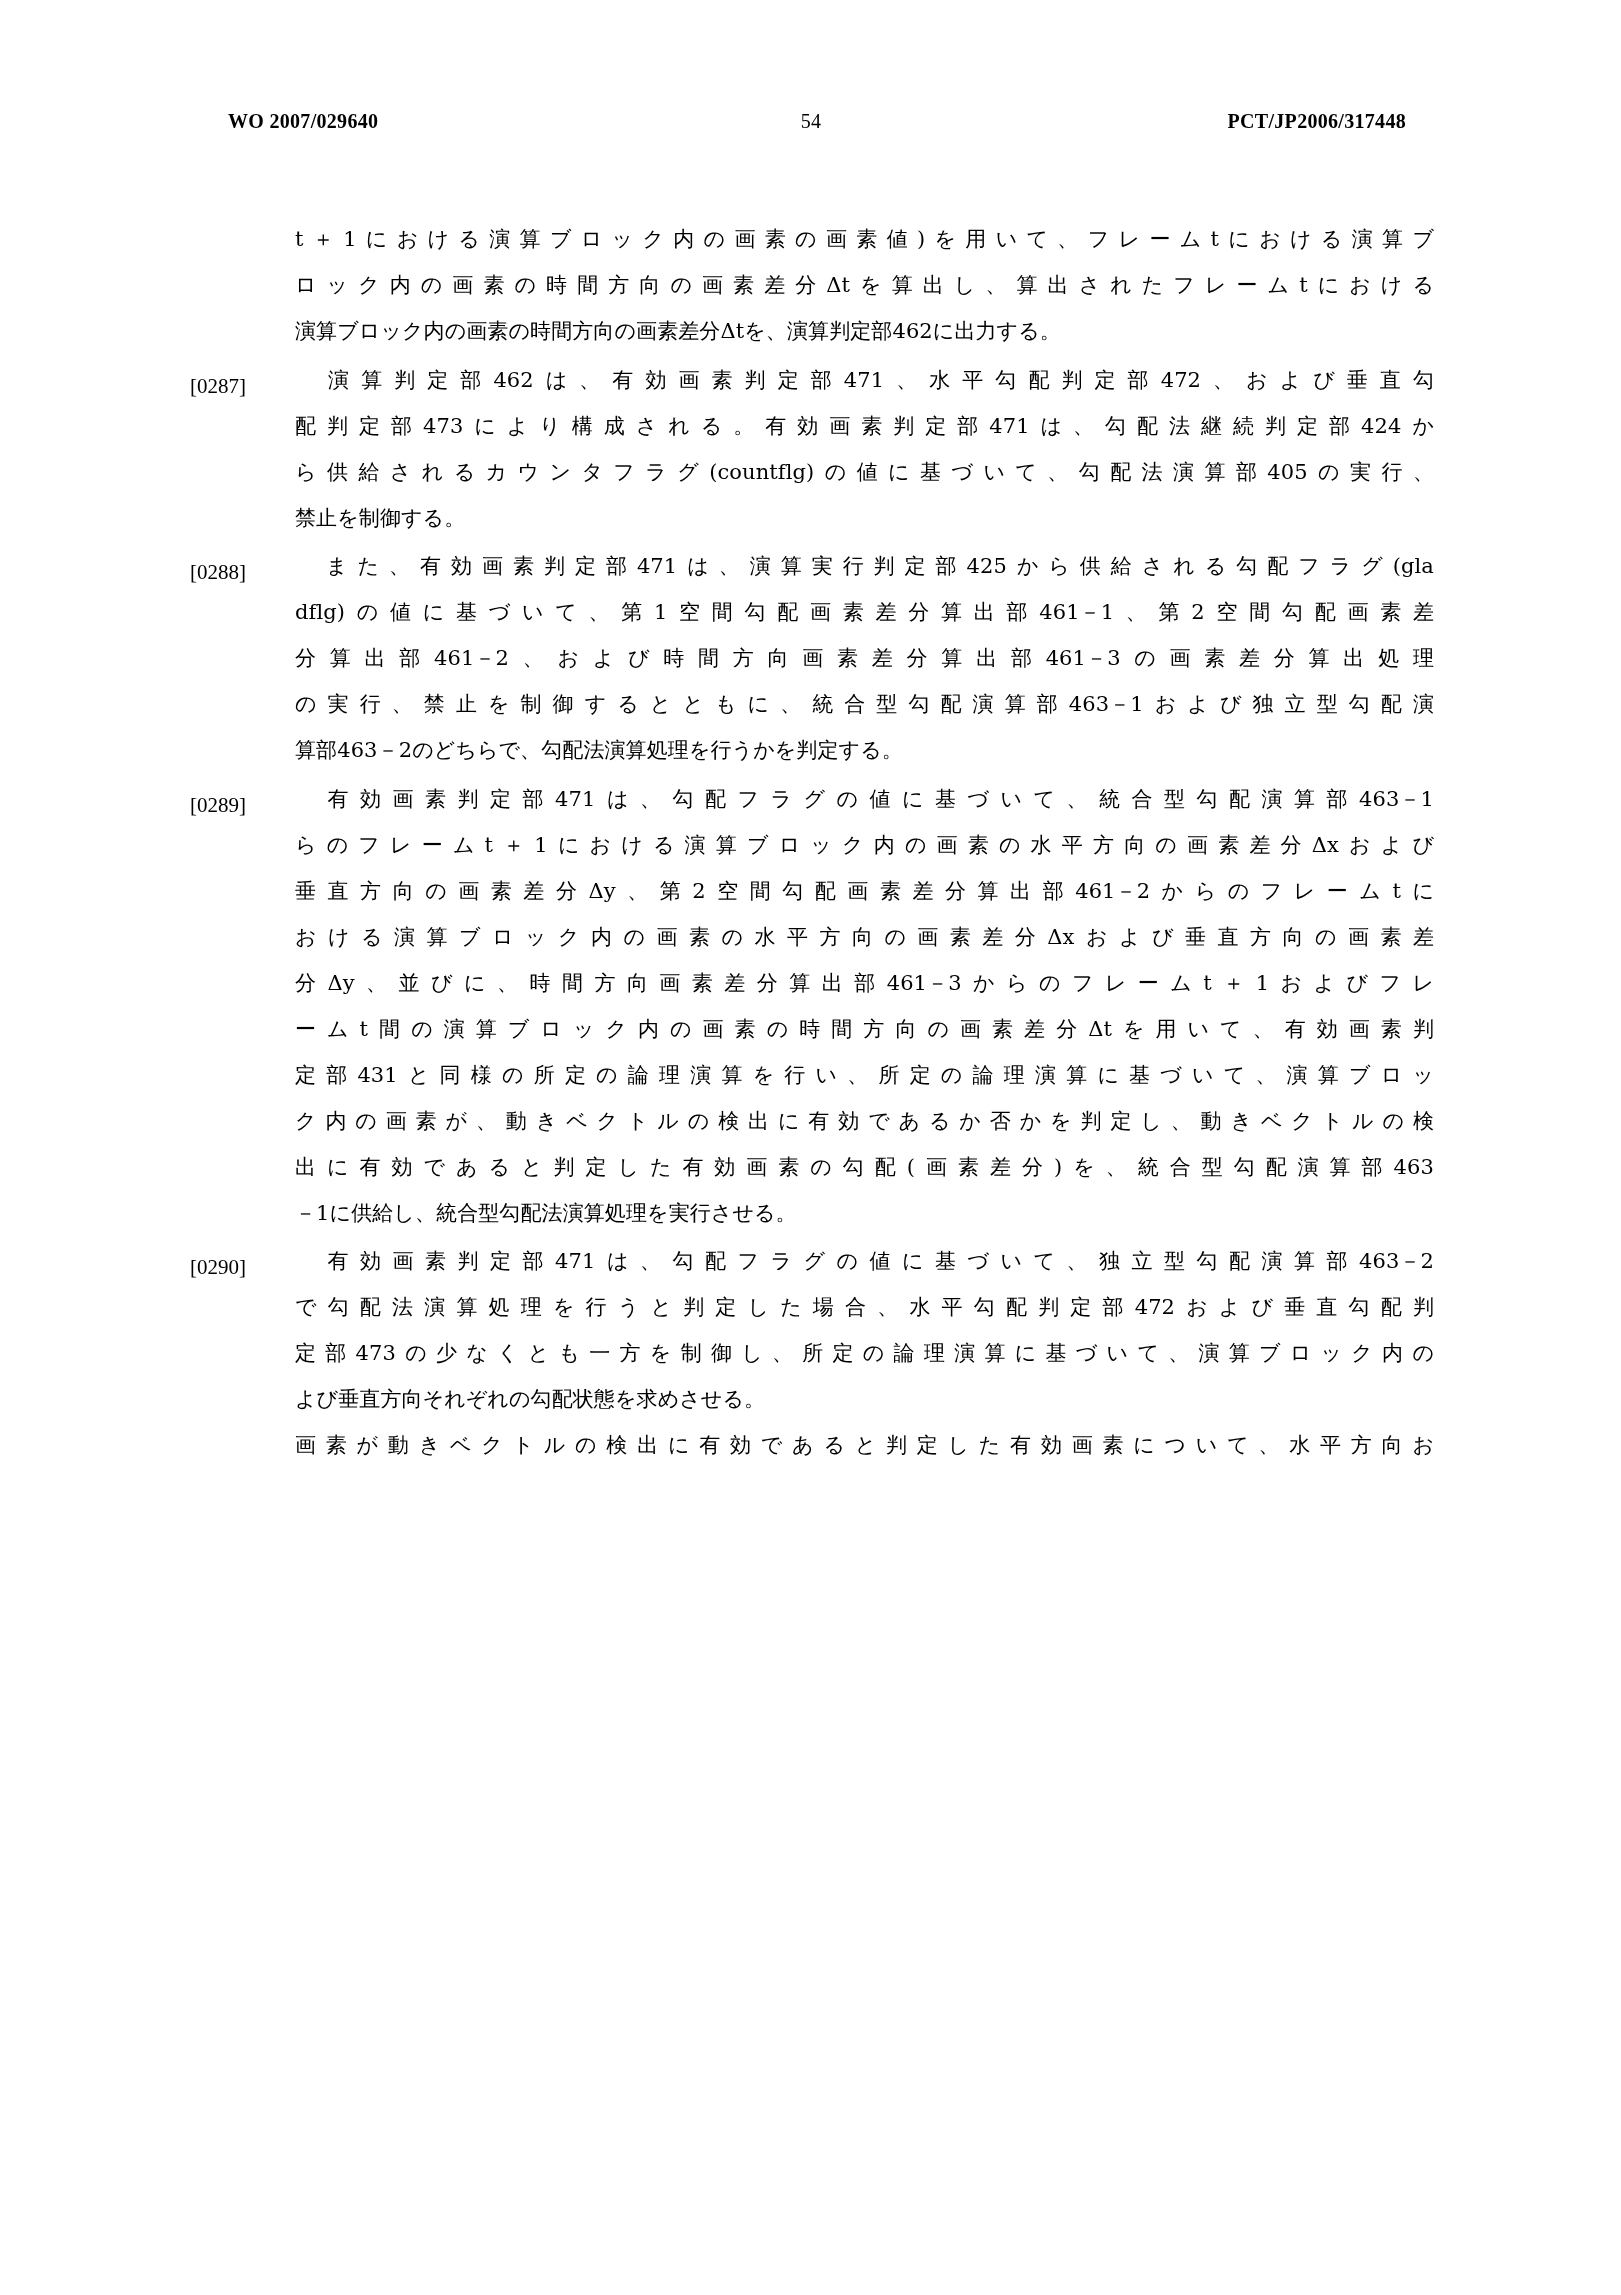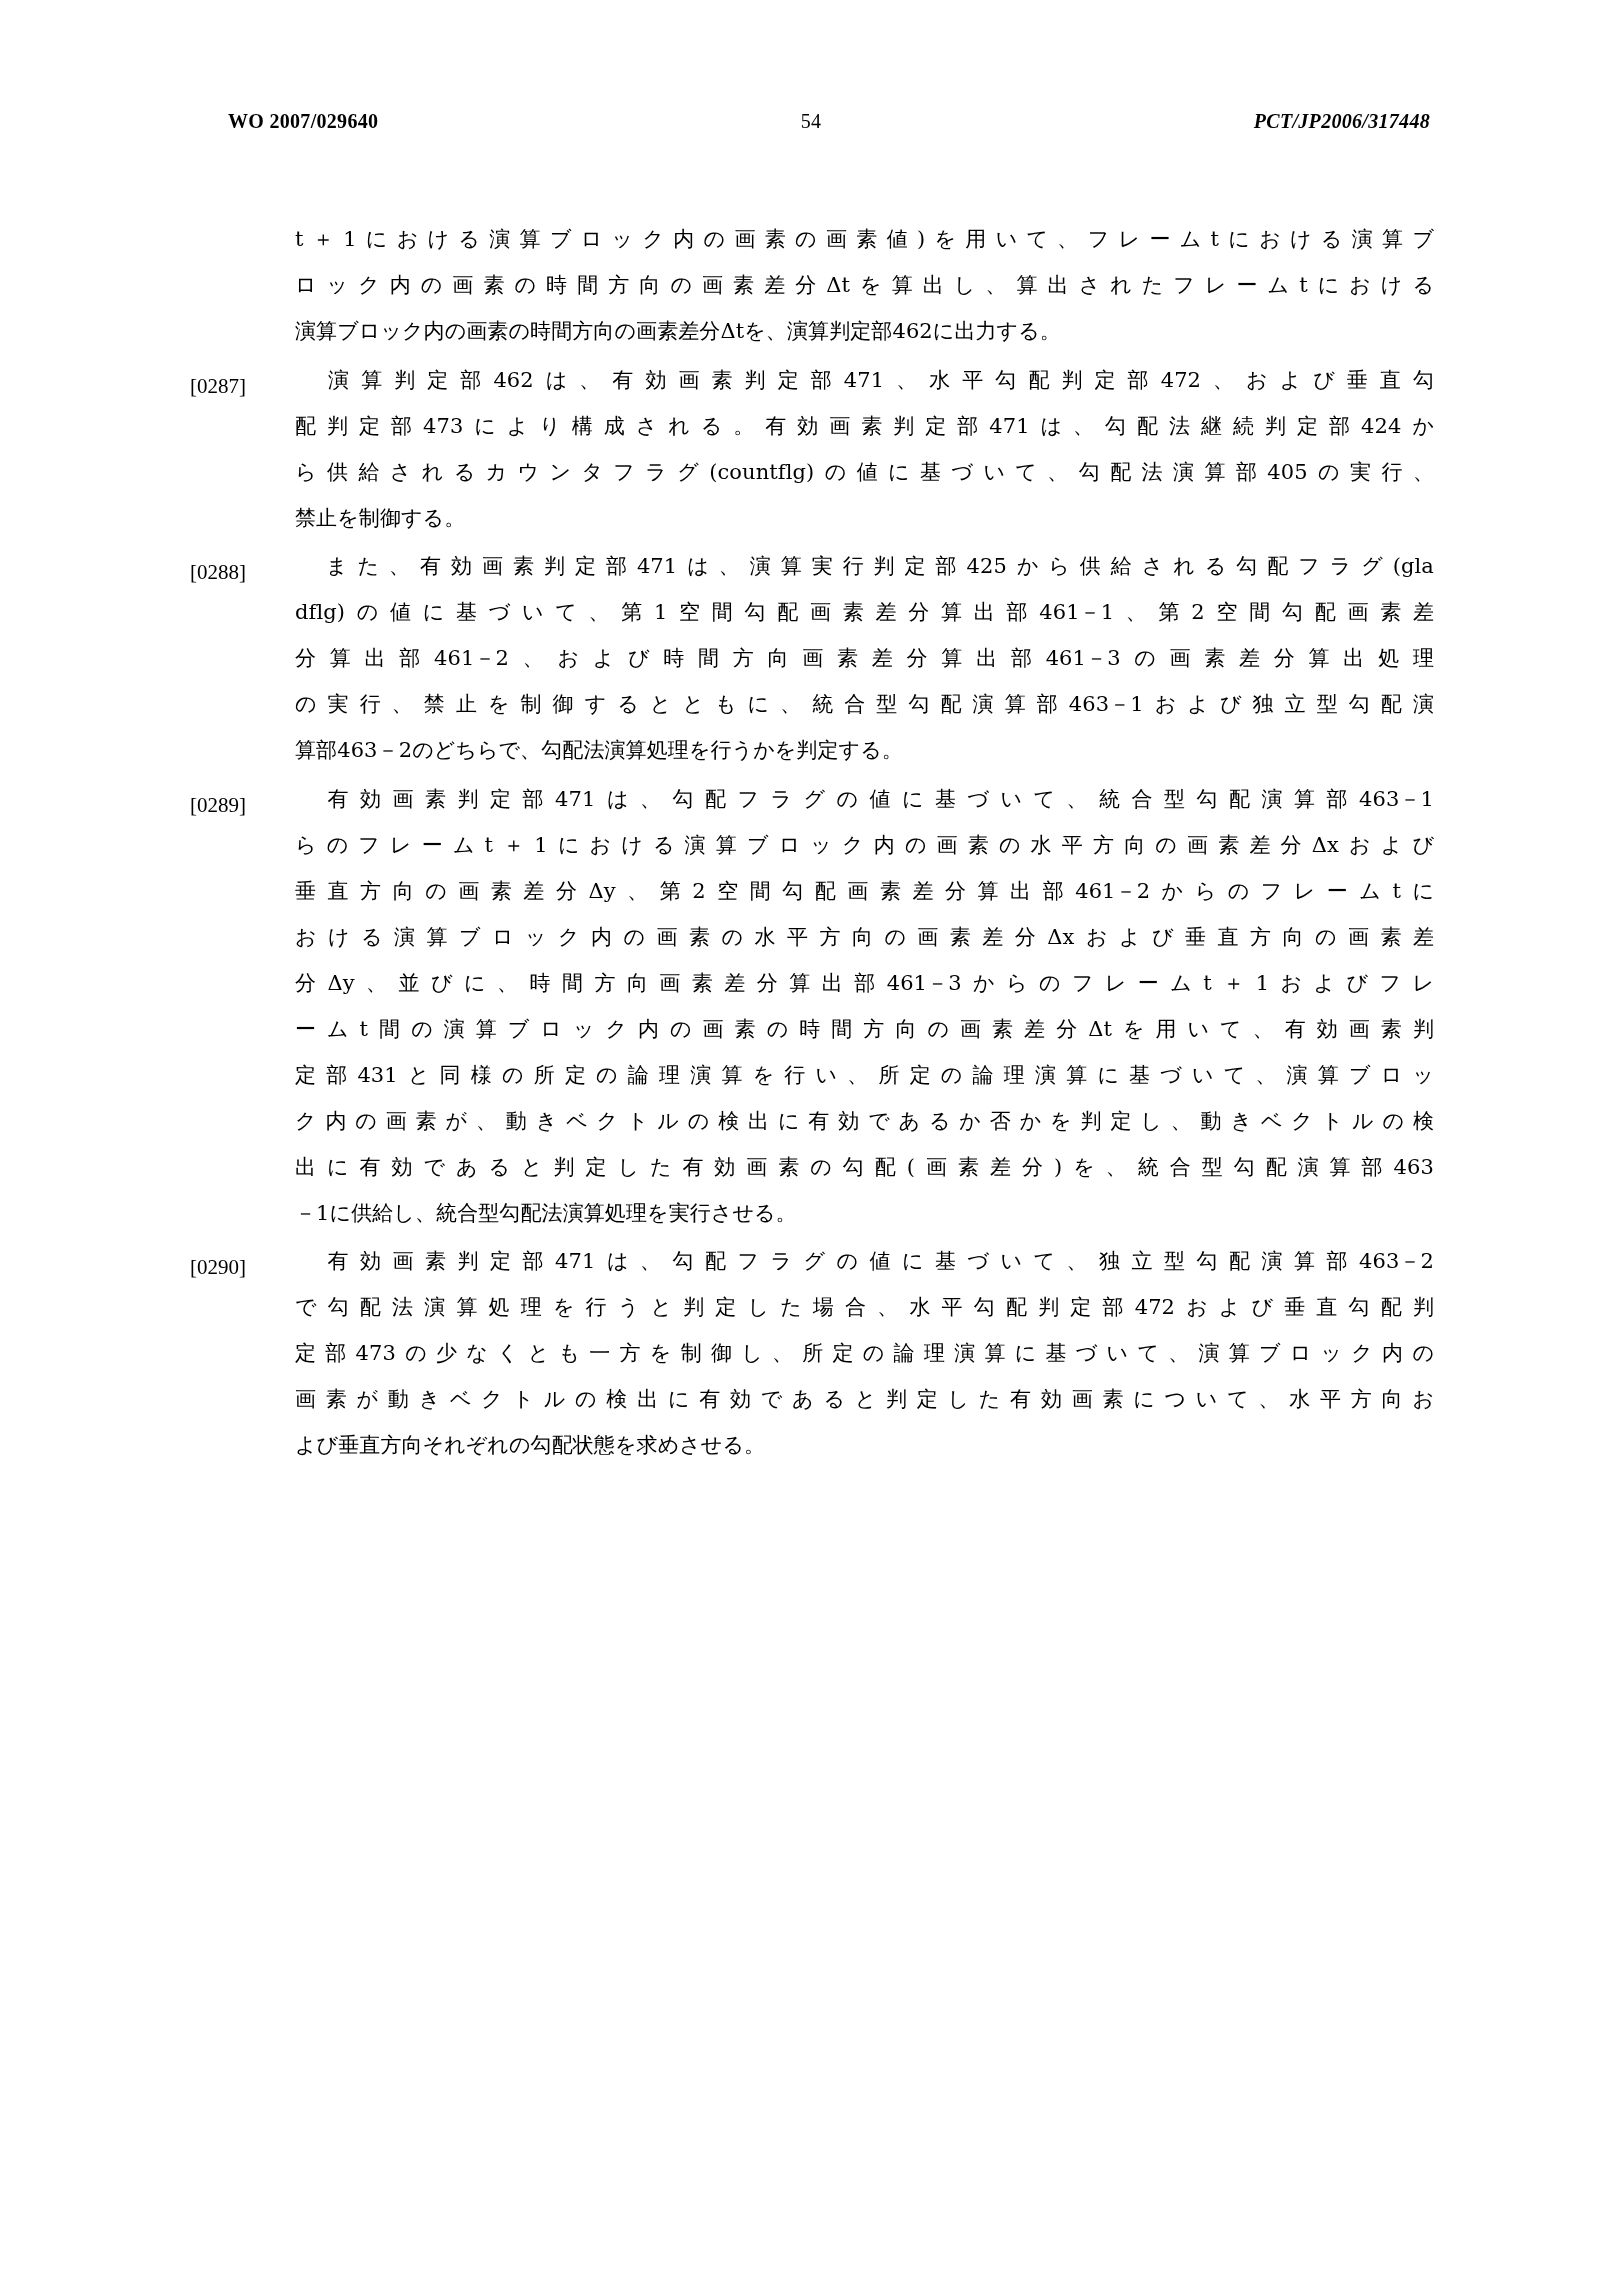--- a/index.html
+++ b/index.html
@@ -41,24 +41,23 @@
   .header .hdr-center {
     position: absolute;
     left: 0;
     top: 0;
     width: 1622px;
     text-align: center;
     font-weight: normal;
   }
   .header .hdr-right {
     position: absolute;
-    right: 216px;
+    right: 240px;
     top: 0;
     white-space: nowrap;
-    font-style: italic;
   }
 
   .body-area {
     position: absolute;
     top: 216px;
     left: 190px;
     width: 1244px;
   }
 
   .para {
@@ -160,20 +159,20 @@
         <span class="line last">－1に供給し、統合型勾配法演算処理を実行させる。</span>
       </div>
     </div>
 
     <div class="para">
       <span class="num">[0290]</span>
       <div class="ptext">
         <span class="line">　有効画素判定部471は、勾配フラグの値に基づいて、独立型勾配演算部463－2</span>
         <span class="line">で勾配法演算処理を行うと判定した場合、水平勾配判定部472および垂直勾配判</span>
         <span class="line">定部473の少なくとも一方を制御し、所定の論理演算に基づいて、演算ブロック内の</span>
+        <span class="line last">よび垂直方向それぞれの勾配状態を求めさせる。</span>
         <span class="line">画素が動きベクトルの検出に有効であると判定した有効画素について、水平方向お</span>
-        <span class="line last">よび垂直方向それぞれの勾配状態を求めさせる。</span>
       </div>
     </div>
 
   </div>
 </div>
 
 
 </body></html>

